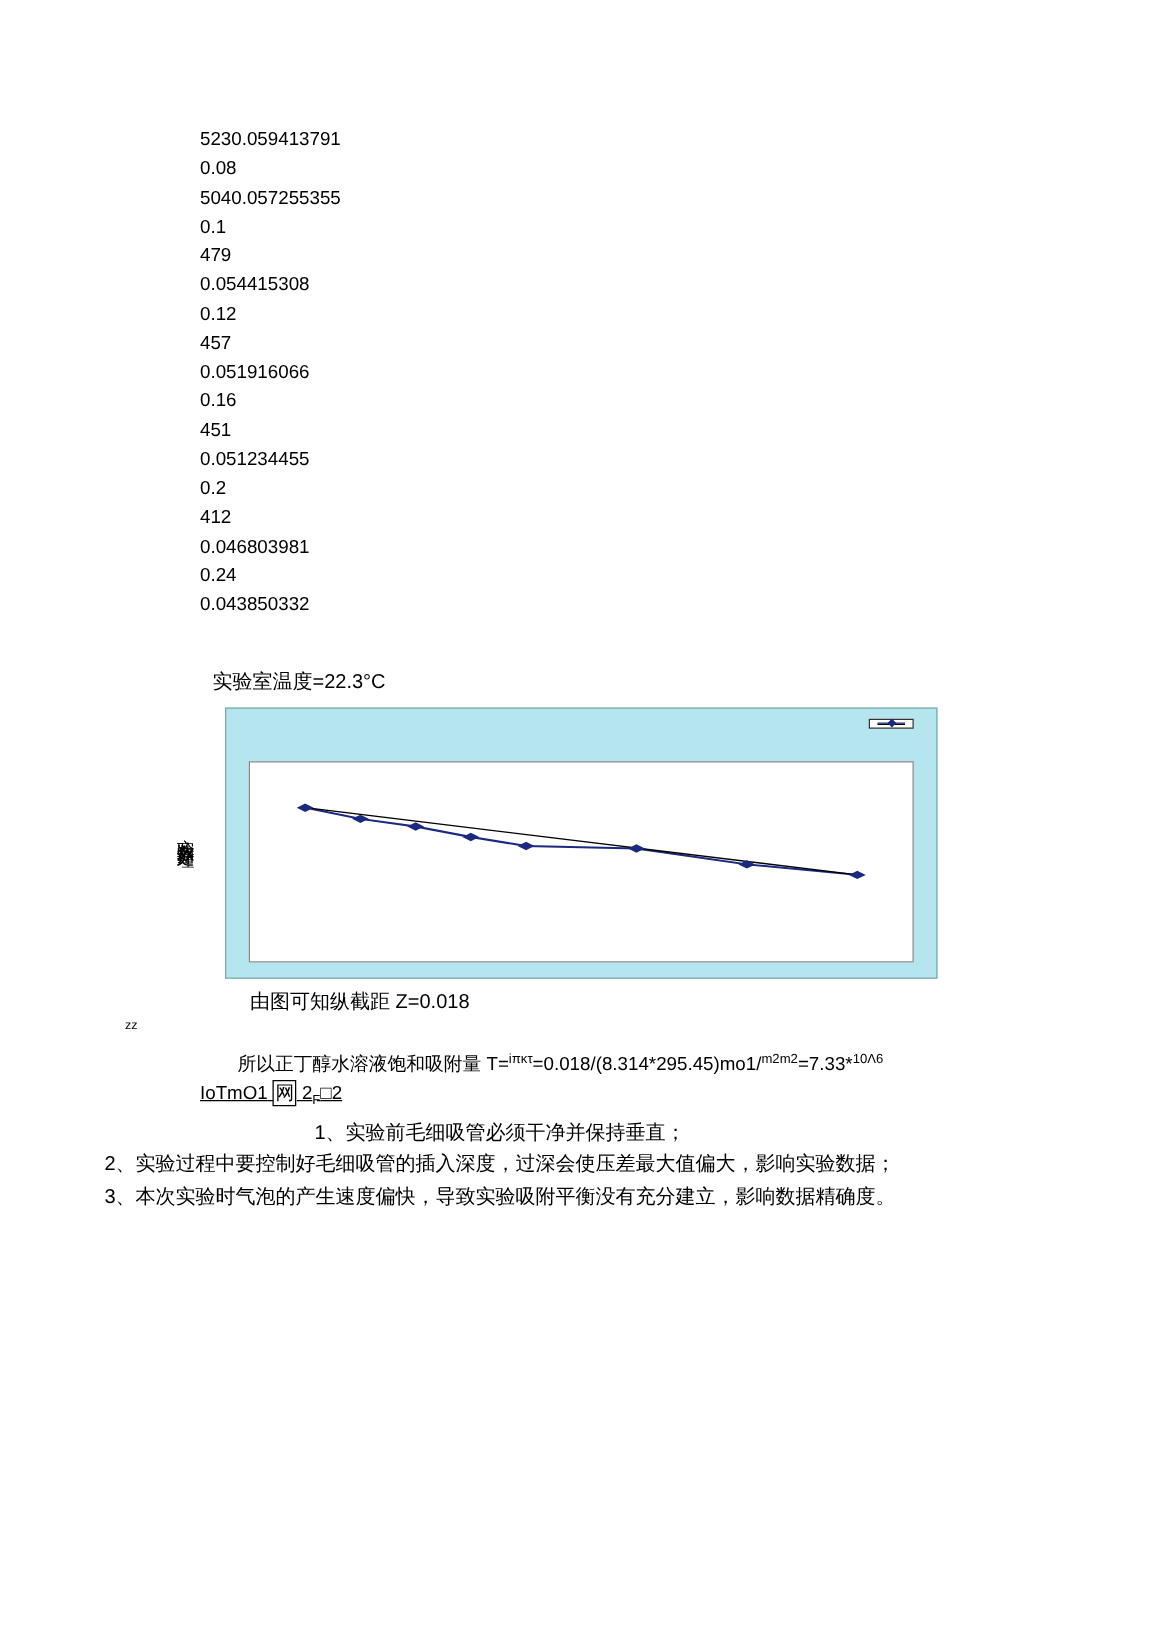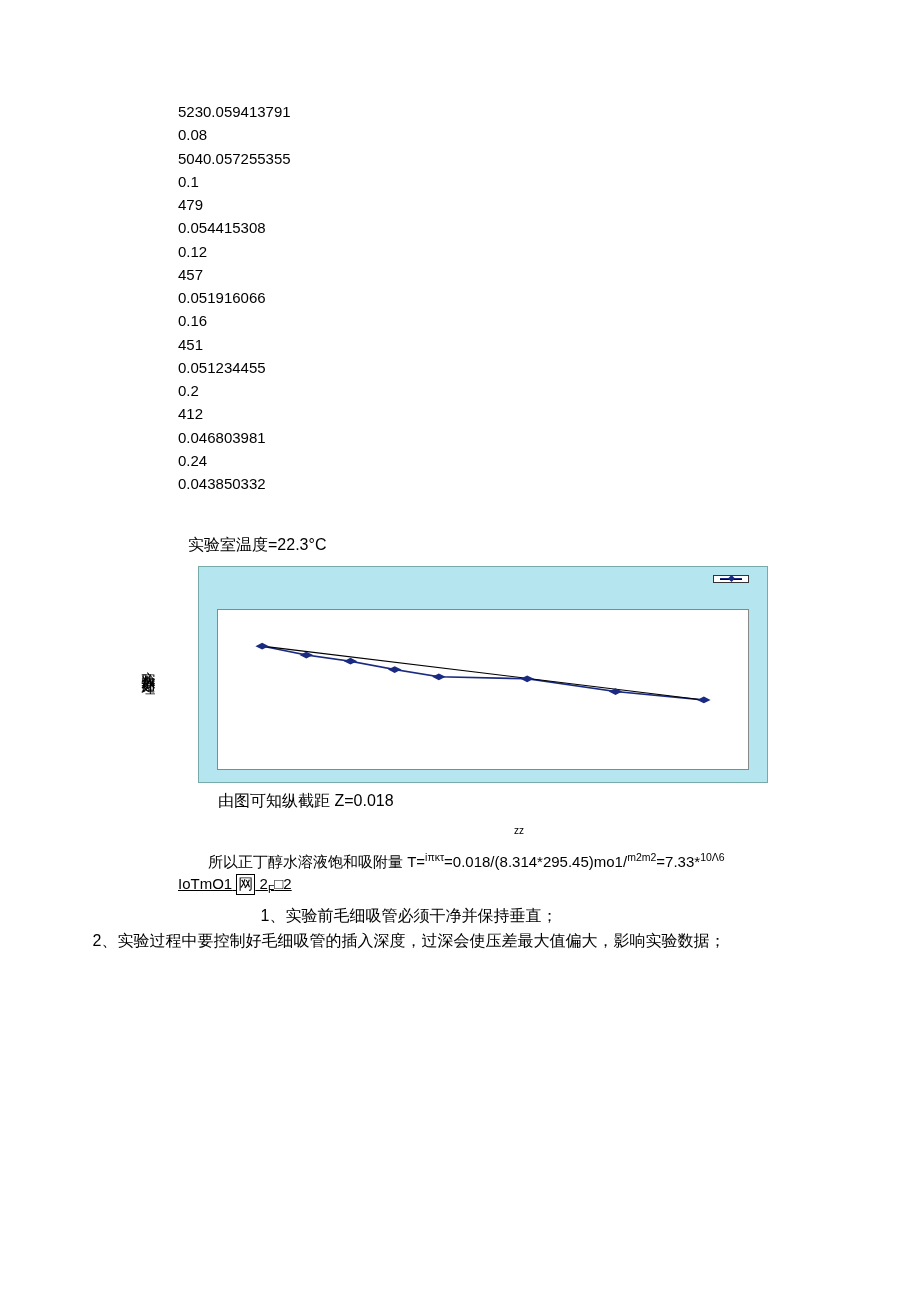--- a/index.html
+++ b/index.html
@@ -5,21 +5,21 @@
   body {
     margin: 0;
     padding: 0;
     background: #ffffff;
     font-family: "SimSun", "Microsoft YaHei", sans-serif;
     font-size: 15px;
     color: #000000;
     width: 920px;
   }
   .page {
-    padding: 100px 0 0 18px;
+    padding: 100px 0 0 0;
     position: relative;
   }
   .data-block {
     margin-left: 160px;
     line-height: 1.55;
     font-size: 15px;
   }
   .data-block div {
     white-space: pre;
   }
@@ -107,23 +107,22 @@
     width: 100%;
     height: 100%;
     display: block;
   }
   .intercept-line {
     margin-left: 200px;
     margin-top: 8px;
     font-size: 16px;
   }
   .zz-line {
-    text-align: center;
     font-size: 10px;
-    margin-top: 13px;
+    margin-top: 3px;
     margin-left: 100px;
   }
   .formula-line {
     margin-left: 190px;
     margin-top: 14px;
     font-size: 15px;
     line-height: 1.5;
   }
   .formula-second {
     margin-left: 160px;
@@ -211,15 +210,16 @@
   </div>
   <div class="formula-second">
     <span>IoTmO1</span> <span style="border:1px solid #000;padding:0 1px;text-decoration:none;display:inline-block;">网</span><span> 2</span><sub>F</sub><span>□2</span>
   </div>
 
   <div class="section-label label-discuss">问题讨论及</div>
 
   <div class="discussion" id="discussion-container">
       <div>1、实验前毛细吸管必须干净并保持垂直；</div>
       <div>2、实验过程中要控制好毛细吸管的插入深度，过深会使压差最大值偏大，影响实验数据；</div>
+      <div>3、本次实验时气泡的产生速度偏快，导致实验吸附平衡没有充分建立，影响数据精确度。</div>
     </div>
 
 </div>
 
 </body></html>

